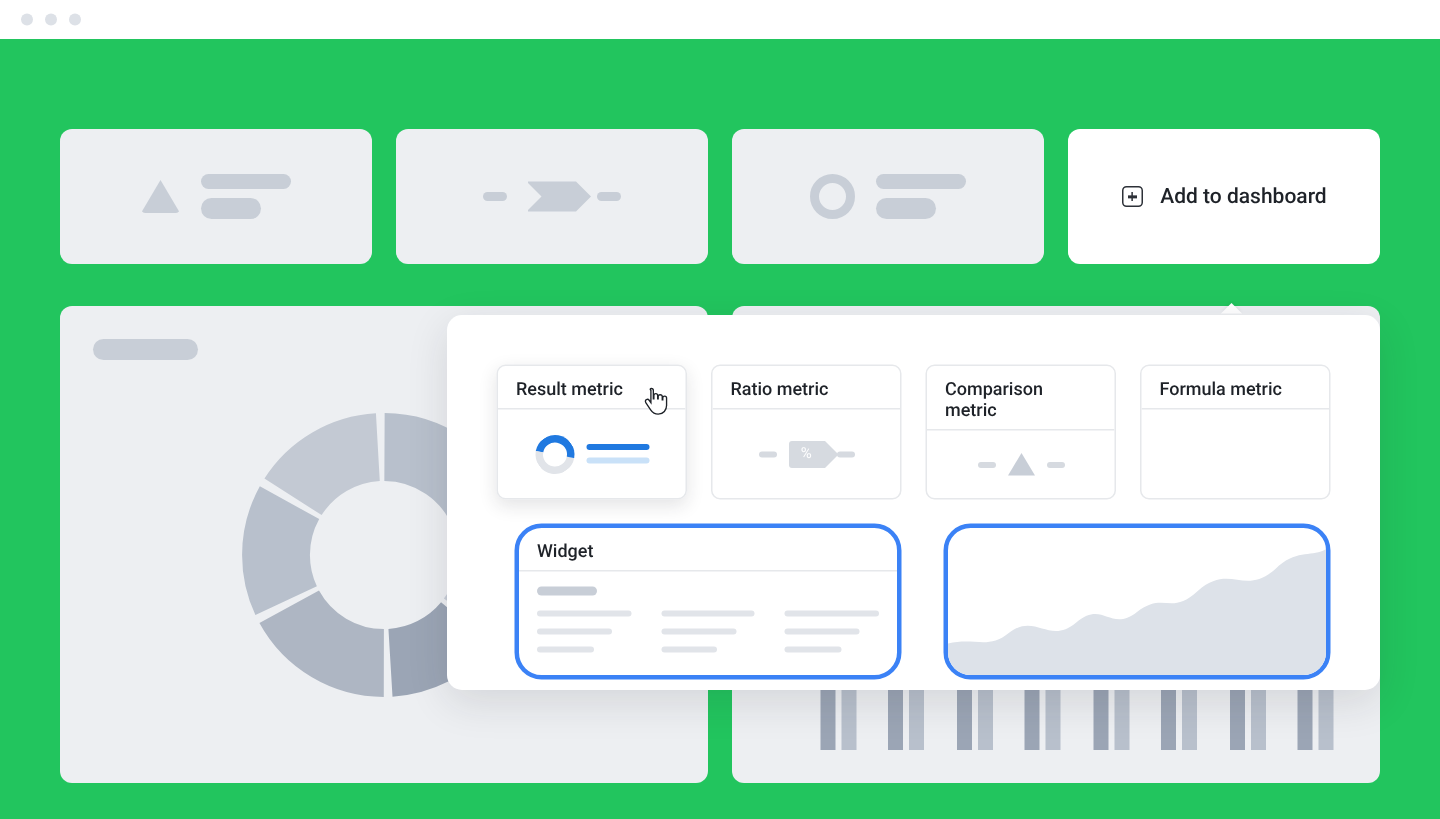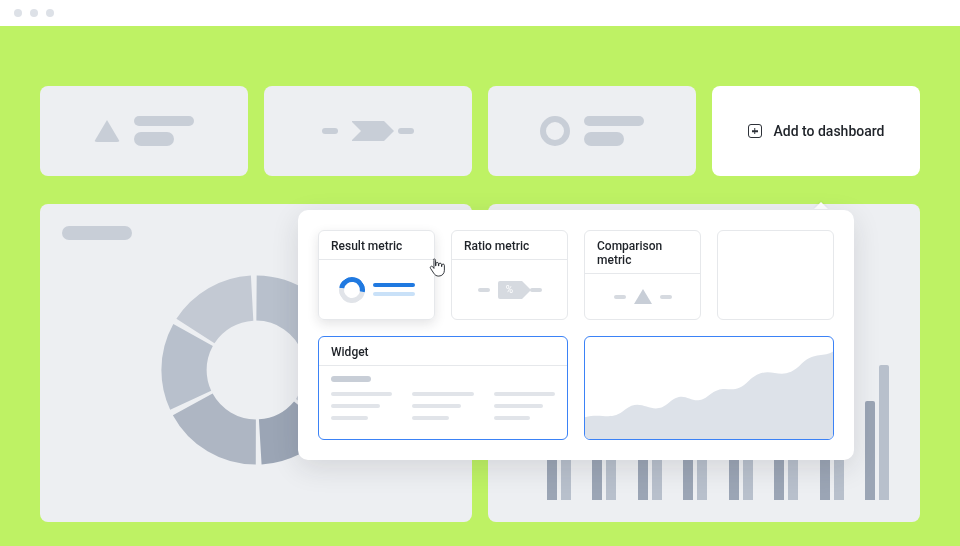--- a/index.html
+++ b/index.html
@@ -14,21 +14,21 @@
     padding-left: 14px; gap: 8px;
   }
   .chrome .dot {
     width: 8px; height: 8px; border-radius: 50%;
     background: #DDE1E7;
   }
 
   .viewport {
     position: relative;
     width: 960px; height: 520px;
-    background: #bef264;
+    background: #22c55e;
   }
 
   
   .row-top {
     position: absolute; left: 40px; top: 60px;
     width: 880px; display: flex; gap: 16px;
   }
   .stat-card {
     flex: 1 1 0;
     height: 90px;
@@ -90,25 +90,25 @@
 
   .bar-chart-stub { display:flex; align-items:flex-end; justify-content:space-around; height:210px; margin-top: 50px; gap:4px; }
   .bar-group { display:flex; gap:4px; align-items:flex-end; }
   .bar { width: 10px; background:#A7AFBD; border-radius:2px 2px 0 0; }
   .axis-tick { width:14px; height:6px; background:#C8CED7; border-radius:3px; position:absolute; }
 
   
   .popover {
     position: absolute;
     left: 298px; top: 184px;
-    width: 556px; height: 250px;
+    width: 622px; height: 250px;
     background: #fff;
     border-radius: 10px;
     box-shadow: 0 8px 28px rgba(30,34,40,0.12);
-    padding: 20px;
+    padding: 33px;
   }
   .metric-grid {
     display: flex; gap: 16px;
   }
   .metric-card {
     flex: 1 1 0;
     height: 90px;
     border: 1px solid #E6E8EB;
     border-radius: 6px;
     overflow: hidden;
@@ -127,25 +127,26 @@
     flex: 1; display:flex; align-items:center; justify-content:center; gap:8px;
   }
 
   
   .lower-grid {
     display: flex; gap: 16px; margin-top: 16px;
   }
   .wide-card {
     flex: 1 1 0;
     height: 104px;
-    border: 1px solid #3b82f6;
-    border-radius: 6px;
+    border: 3px solid #3b82f6;
+    border-radius: 18px;
     overflow: hidden;
     display:flex; flex-direction:column;
     cursor: pointer;
+    margin-left: 12px;
   }
   .wide-card .hdr {
     padding: 8px 12px 6px;
     border-bottom: 1px solid #E6E8EB;
     font-size: 12px; color:#1E2228; font-weight:500;
   }
   .wide-card .body { flex:1; padding: 10px 12px; }
 
   
   .stub { height: 4px; background:#E1E4E9; border-radius:2px; margin-bottom: 8px; }
@@ -346,20 +347,21 @@
       </div>
       <div class="metric-card">
         <div class="hdr">Comparison metric</div>
         <div class="body">
           <div class="tiny-dash"></div>
           <div class="gray-tri"></div>
           <div class="tiny-dash"></div>
         </div>
       </div>
       <div class="metric-card">
+        <div class="hdr">Formula metric</div>
       </div>
     </div>
 
     <div class="lower-grid">
       <div class="wide-card">
         <div class="hdr">Widget</div>
         <div class="body">
           <div class="stub short" style="margin-bottom:10px"></div>
           <div style="display:flex; gap:20px;">
             <div style="flex:1">

